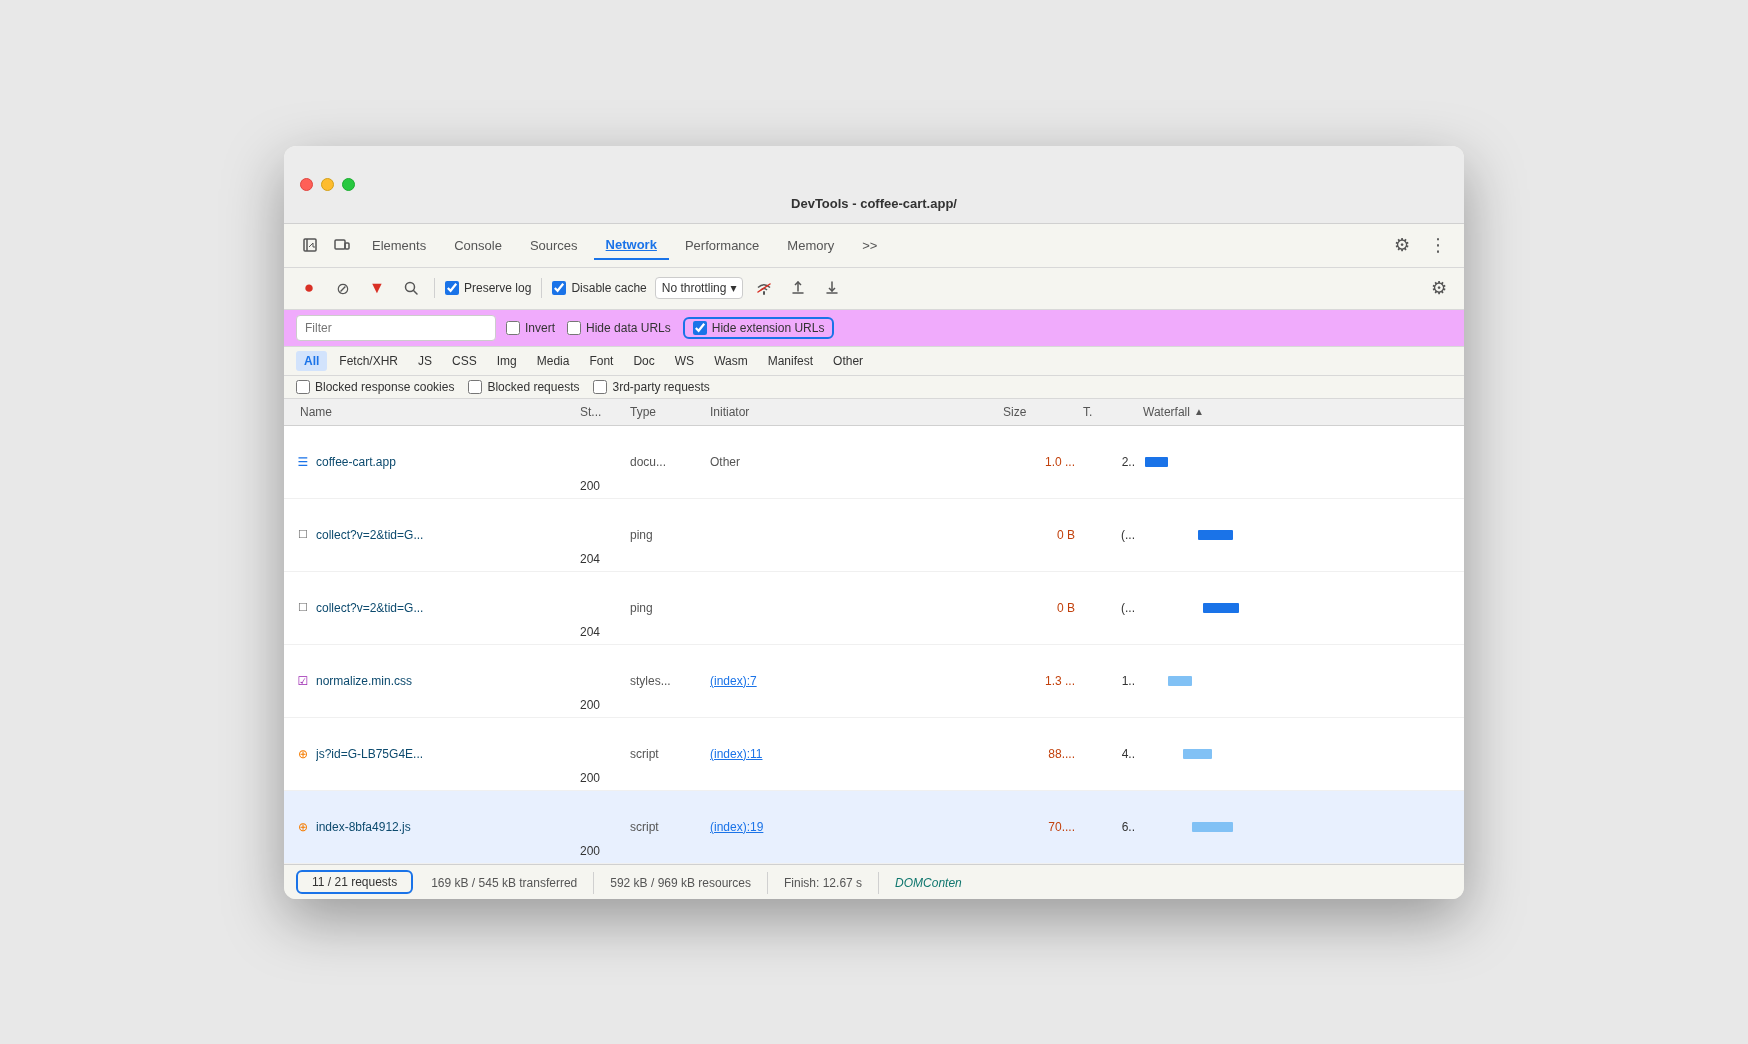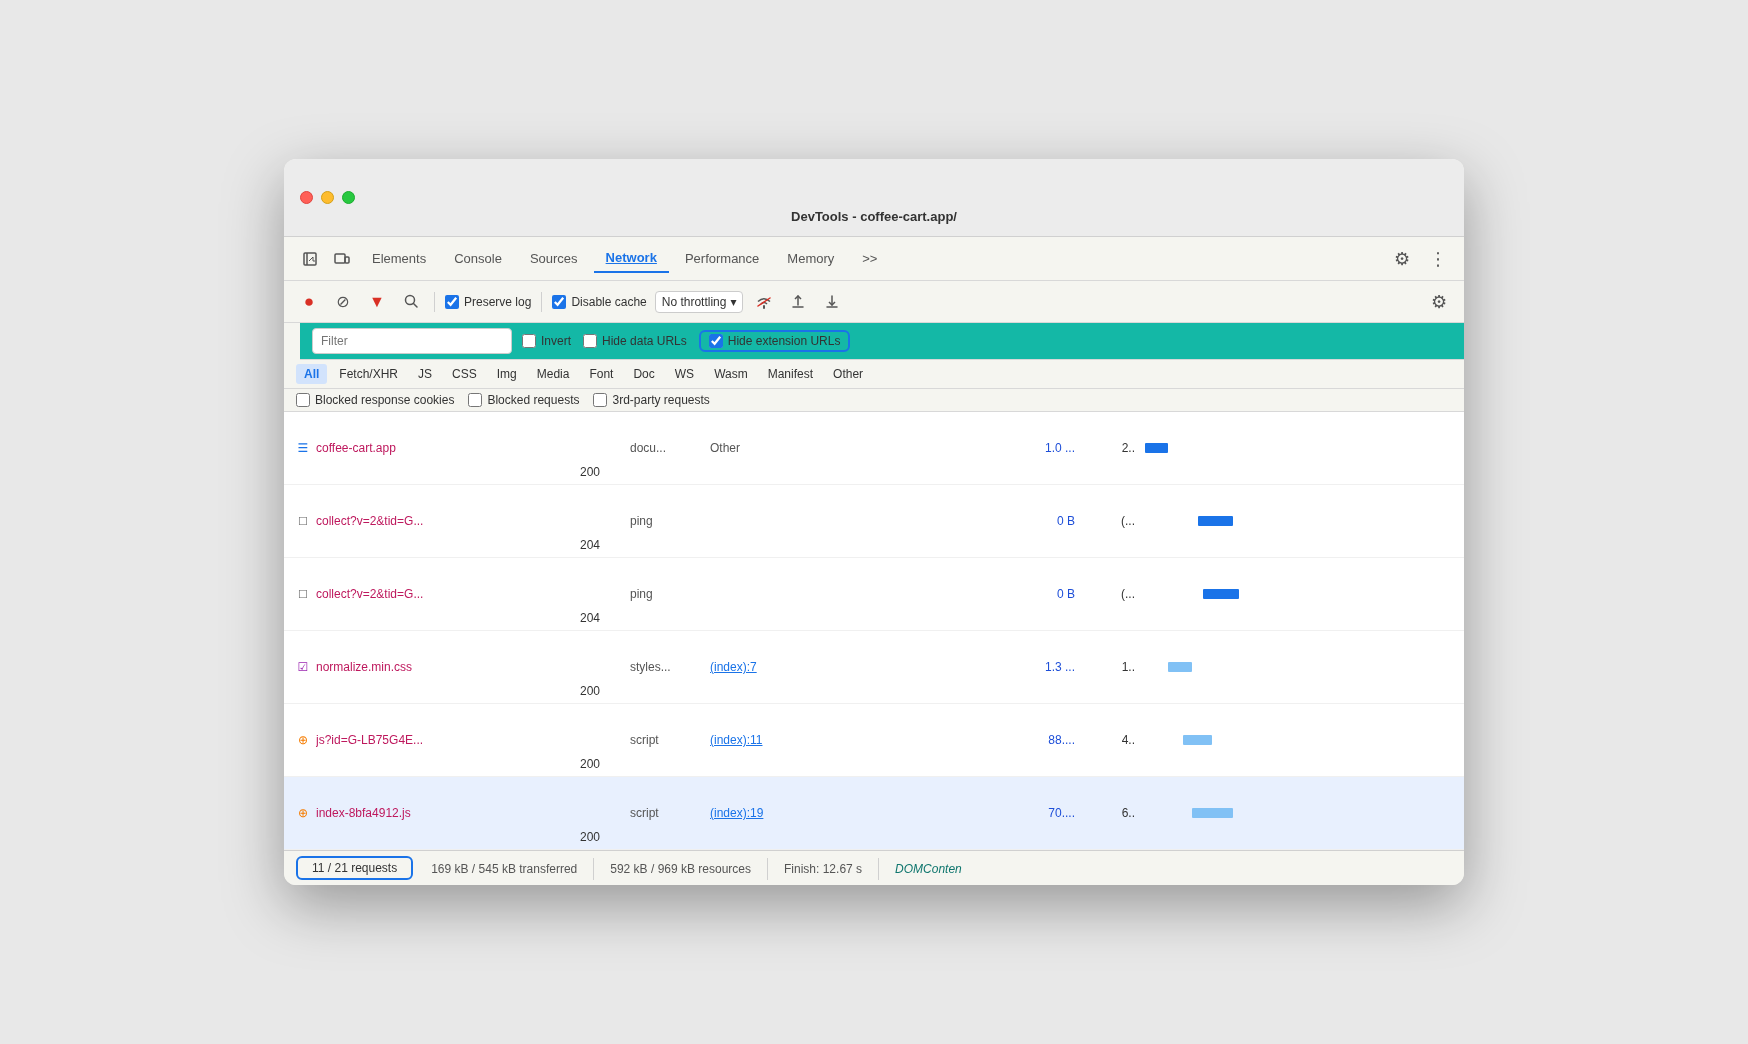--- a/index.html
+++ b/index.html
@@ -133,28 +133,27 @@
       font-size: 12px;
       color: #333;
       padding: 3px 6px;
       border: 1px solid #ccc;
       border-radius: 4px;
       background: white;
       cursor: pointer;
     }
     .separator { width: 1px; height: 20px; background: #d0d0d0; margin: 0 2px; }
     .filter-row {
-      background: #14b8a6;
+      background: #f0abfc;
       border-bottom: 1px solid #d8d8d8;
       display: flex;
       align-items: center;
       padding: 5px 12px;
       gap: 10px;
       flex-wrap: wrap;
-      margin-left: 16px;
     }
     .filter-input {
       width: 200px;
       height: 26px;
       border: 1px solid #ccc;
       border-radius: 4px;
       padding: 0 8px;
       font-size: 12px;
       background: white;
     }
@@ -239,27 +238,27 @@
       font-size: 12px;
     }
     .icon-doc { color: #1a73e8; }
     .icon-checkbox { color: #666; font-size: 11px; }
     .icon-css { color: #9c27b0; }
     .icon-js-ext { color: #f57c00; }
     .row-name-text {
       overflow: hidden;
       text-overflow: ellipsis;
       white-space: nowrap;
-      color: #be185d;
+      color: #0c4a6e;
     }
     .row-status { color: #333; padding: 0 4px; margin-top: 48px; }
     .row-type { color: #555; padding: 0 4px; }
     .row-initiator { color: #1a73e8; padding: 0 4px; text-decoration: underline; cursor: pointer; }
     .row-initiator.plain { color: #555; text-decoration: none; }
-    .row-size { color: #1d4ed8; padding: 0 4px; text-align: right; }
+    .row-size { color: #c2410c; padding: 0 4px; text-align: right; }
     .row-time { color: #333; padding: 0 4px; text-align: right; }
     .waterfall-col { position: relative; height: 16px; }
     .waterfall-bar {
       position: absolute;
       top: 3px;
       height: 10px;
       border-radius: 1px;
     }
     .bar-blue { background: #1a73e8; }
     .bar-light-blue { background: #81c1f5; }
@@ -428,20 +427,33 @@
     <label class="checkbox-label">
       <input type="checkbox" style="">
       <span>Blocked requests</span>
     </label>
     <label class="checkbox-label">
       <input type="checkbox" style="">
       <span>3rd-party requests</span>
     </label>
   </div>
 
+  <div class="table-header">
+    <div class="col">Name</div>
+    <div class="col">St...</div>
+    <div class="col">Type</div>
+    <div class="col">Initiator</div>
+    <div class="col">Size</div>
+    <div class="col">T.</div>
+    <div class="col col-waterfall">
+      <span>Waterfall</span>
+      <span class="sort-arrow">▲</span>
+    </div>
+    <div class="col"></div>
+  </div>
 
   <div class="table-body">
 
     <div class="table-row">
       <div class="row-name">
         <div class="row-icon icon-doc">☰</div>
         <span class="row-name-text">coffee-cart.app</span>
       </div>
       <div class="row-status">200</div>
       <div class="row-type">docu...</div>

